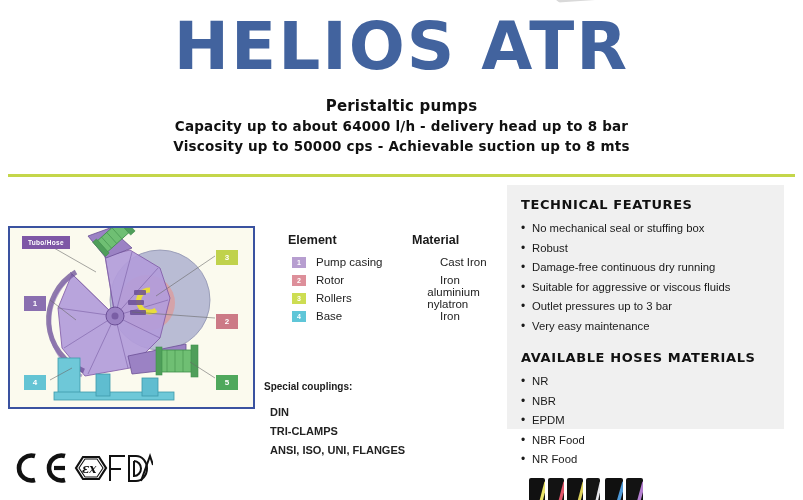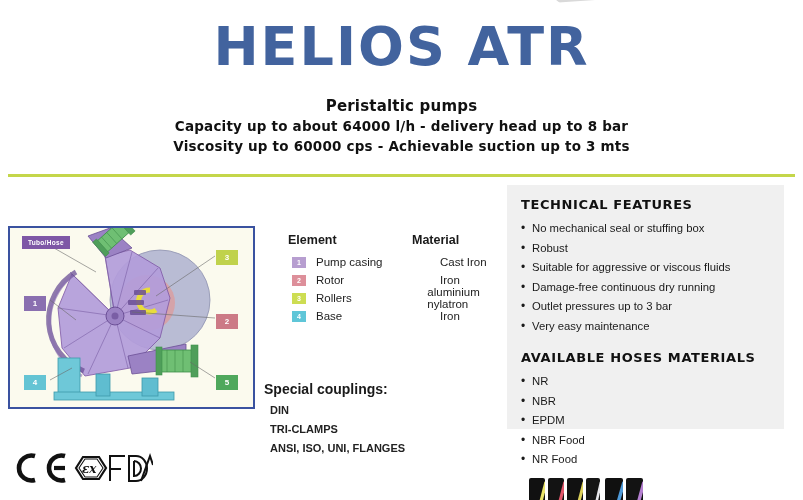--- a/index.html
+++ b/index.html
@@ -42,21 +42,21 @@
 
   
   .header {
     position: relative;
     z-index: 3;
     text-align: center;
   }
   .main-title {
     margin: 0;
     padding-top: 14px;
-    font-size: 54px;
+    font-size: 66px;
     line-height: 66px;
     font-weight: bold;
     letter-spacing: 2px;
     color: #42639e;
     font-family: "DejaVu Sans", sans-serif;
   }
   .sub-lines {
     margin-top: 16px;
   }
   .sub-line {
@@ -168,22 +168,22 @@
 
   
   .couplings {
     position: absolute;
     left: 264px;
     top: 196px;
     width: 250px;
   }
   .coup-title {
     font-weight: bold;
-    font-size: 14px;
-    margin-bottom: 4px;
+    font-size: 10px;
+    margin-bottom: 11px;
   }
   .coup-item {
     font-size: 11px;
     line-height: 19px;
     padding-left: 6px;
     color: #222;
     font-weight: bold;
   }
 
   
@@ -238,21 +238,21 @@
 <body>
 
 <div class="swoosh"></div>
 <div class="swoosh2"></div>
 
 <div class="header">
   <h1 class="main-title">HELIOS ATR</h1>
   <div class="sub-lines">
     <div class="sub-line small">Peristaltic pumps</div>
     <div class="sub-line">Capacity up to about 64000 l/h - delivery head up to 8 bar</div>
-    <div class="sub-line">Viscosity up to 60000 cps - Achievable suction up to 3 mts</div>
+    <div class="sub-line">Viscosity up to 50000 cps - Achievable suction up to 8 mts</div>
   </div>
 </div>
 
 <div class="divider"></div>
 
 <div class="content">
 
   <div class="diagram-box">
     <svg width="239" height="175" viewBox="0 0 239 175">
 
@@ -389,22 +389,22 @@
         <path d="M133 32 L142 7 L145 16"></path>
       </g>
     </svg>
   </div>
 
   <div class="panel">
     <div class="panel-inner">
       <div class="panel-title">TECHNICAL FEATURES</div>
       <div class="feat">No mechanical seal or stuffing box</div>
       <div class="feat">Robust</div>
+      <div class="feat">Damage-free continuous dry running</div>
       <div class="feat">Suitable for aggressive or viscous fluids</div>
-      <div class="feat">Damage-free continuous dry running</div>
       <div class="feat">Outlet pressures up to 3 bar</div>
       <div class="feat">Very easy maintenance</div>
 
       <div class="panel-title second">AVAILABLE HOSES MATERIALS</div>
       <div class="hoses-wrap">
         <div class="hoses-list">
           <div class="feat">NR</div>
           <div class="feat">NBR</div>
           <div class="feat">EPDM</div>
           <div class="feat">NBR Food</div>

